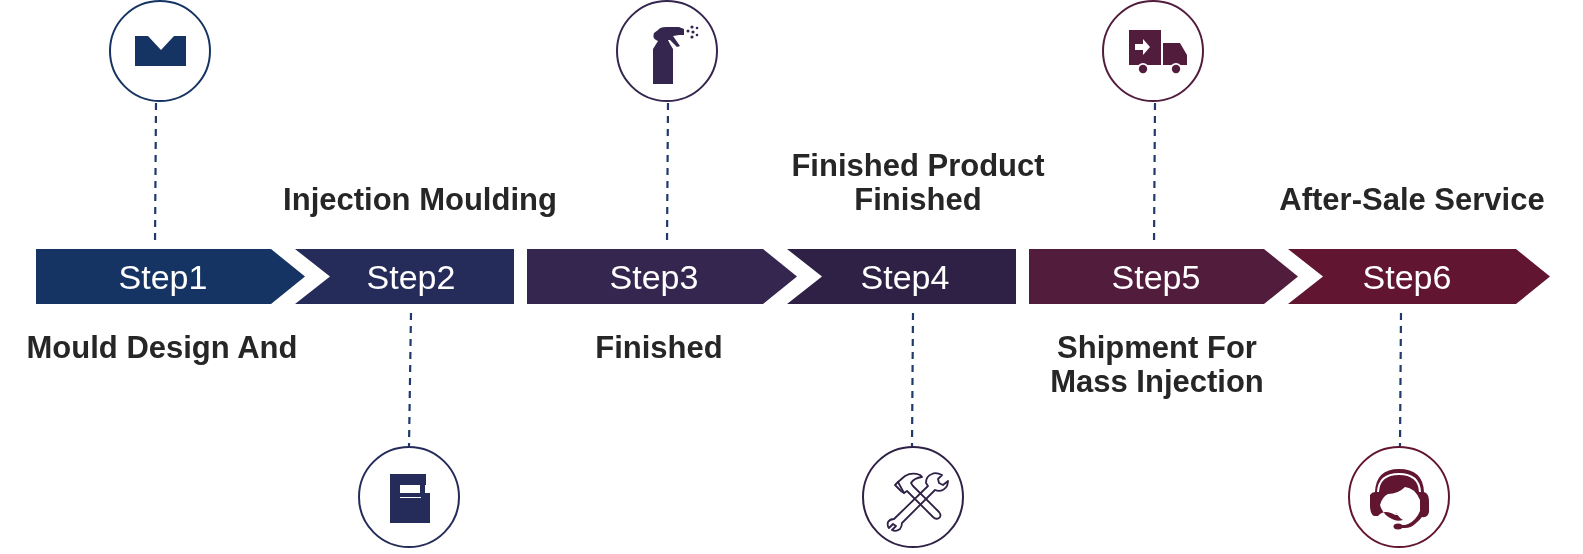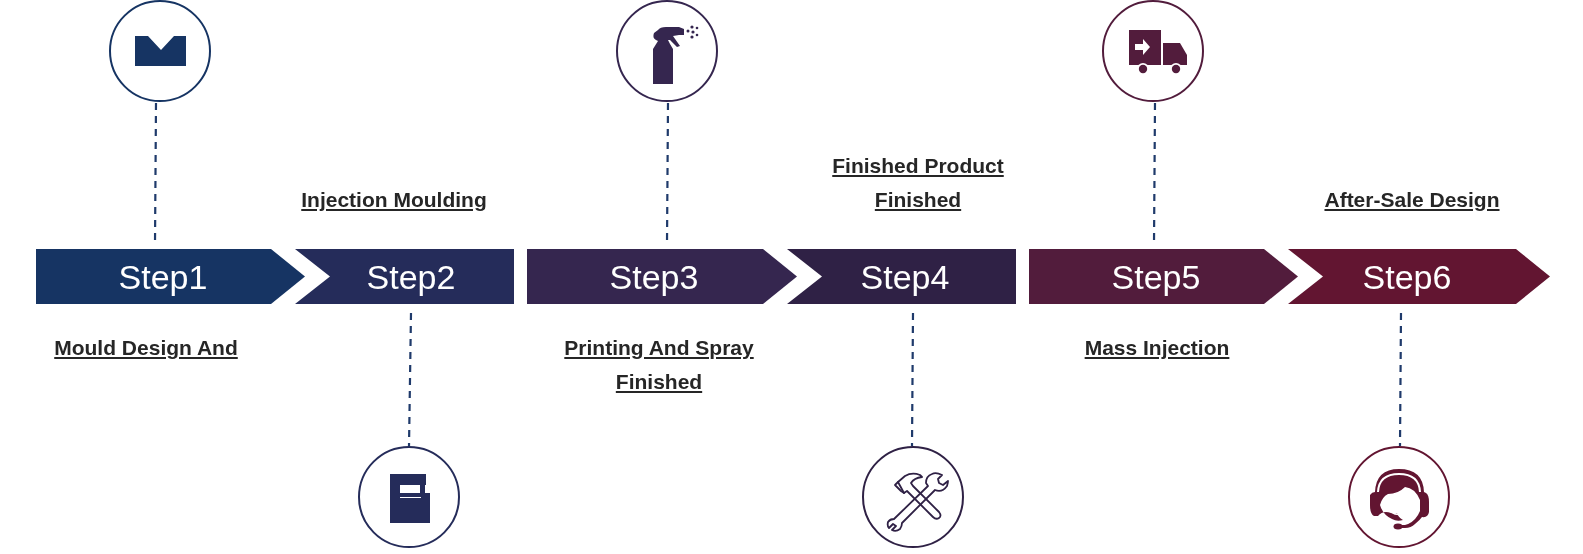--- a/index.html
+++ b/index.html
@@ -1,21 +1,21 @@
 <!DOCTYPE html>
 <html><head>
   <meta charset="utf-8">
   <style>
     html, body { margin: 0; padding: 0; background: #ffffff; }
     body { width: 1583px; height: 554px; position: relative; overflow: hidden;
            font-family: "Liberation Sans", sans-serif; }
     svg.stage { position: absolute; left: 0; top: 0; }
     .step-label { font-family: "Liberation Sans", sans-serif; font-size: 34px; fill: #ffffff; }
     .caption { position: absolute; font-family: "Liberation Sans", sans-serif; font-weight: bold;
-               font-size: 21px; line-height: 34px; color: #262626; text-align: center; white-space: nowrap; text-decoration: underline; }
+               font-size: 31px; line-height: 34px; color: #262626; text-align: center; white-space: nowrap; }
     .caption span { display: block; }
   </style>
 </head>
 <body>
 
 <svg class="stage" width="1583" height="554" viewBox="0 0 1583 554">
 
   <g>
     <polygon id="seg0" points="36,249 271,249 305,276.5 271,304 36,304" fill="#163463"></polygon>
     <polygon id="seg1" points="295,249 514,249 514,304 295,304 330,276.5" fill="#252c5a"></polygon>
@@ -98,32 +98,32 @@
     <circle id="c5" cx="1399" cy="497" r="50" fill="#fff" stroke-width="2" stroke="#621531"></circle>
     <g>
       <path id="i5" d="M1399,469 Q1423,469 1424,492 L1426,493 Q1429,495 1429,502 L1429,512 Q1428,518 1422,517 Q1420,520 1415,524 Q1411,528 1405,528 L1398,528 L1398,525 L1405,525 Q1413,523 1418,515 L1420,511 L1420,500 Q1415,488 1405,487 Q1398,494 1388,494 Q1382,497 1380,505 Q1383,515 1392,519 Q1397,522 1403,520 Q1398,517 1397,513 L1391,513 Q1383,510 1378,516 L1374,516 Q1370,514 1370,505 L1370,495 Q1372,492 1375,492 Q1376,469 1399,469 Z" fill="#621531"></path>
       <path id="i5b" d="M1378,492 Q1379,474 1399,474 Q1419,474 1420,492" fill="none" stroke="#ffffff" stroke-width="2"></path>
       <path d="M1391,512 Q1399,517 1407,512" fill="none" stroke="#ffffff" stroke-width="1.6"></path>
       <ellipse id="i5c" cx="1398" cy="526.5" rx="4.5" ry="3" fill="#621531"></ellipse>
     </g>
   </g>
 </svg>
 
-<div class="caption" style="left:0px; width:292px; top:331px;">
+<div class="caption" style="left:16px; width:292px; top:331px;">
   <span>Mould Design And</span>
 </div>
-<div class="caption" style="left:254px; width:280px; top:183px;">
+<div class="caption" style="left:280px; width:280px; top:183px;">
   <span>Injection Moulding</span>
 </div>
 <div class="caption" style="left:514px; width:290px; top:331px;">
-  <span>Printing And Spray</span>
   <span>Finished</span>
 </div>
 <div class="caption" style="left:778px; width:280px; top:149px;">
   <span>Finished Product</span>
   <span>Finished</span>
 </div>
 <div class="caption" style="left:1027px; width:260px; top:331px;">
+  <span>Shipment For</span>
   <span>Mass Injection</span>
 </div>
 <div class="caption" style="left:1272px; width:280px; top:183px;">
-  <span>After-Sale Design</span>
+  <span>After-Sale Service</span>
 </div>
 
 </body></html>

